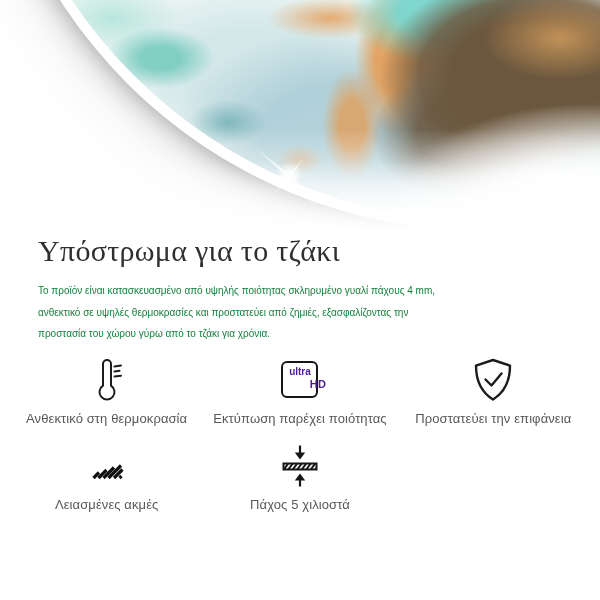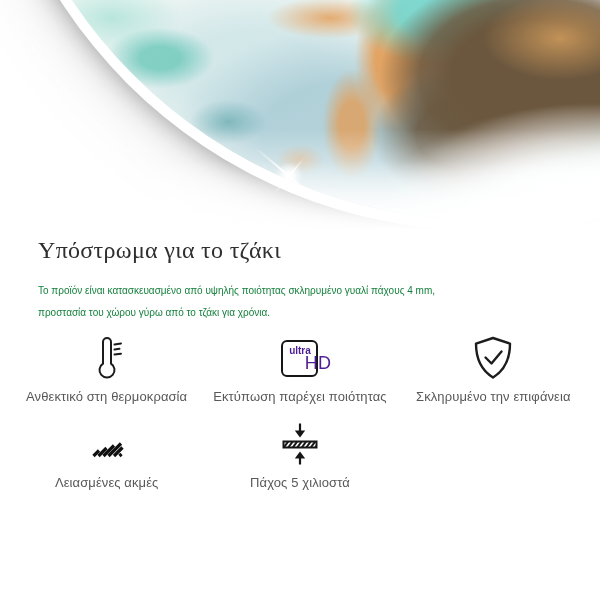--- a/index.html
+++ b/index.html
@@ -76,41 +76,41 @@
     position:absolute;inset:0;pointer-events:none;z-index:4;
     background:
       linear-gradient(to bottom, rgba(255,255,255,0) 70%, rgba(255,255,255,.85) 95%, #fff 100%),
       radial-gradient(ellipse 320px 180px at 100% 96%, rgba(255,255,255,.9) 22%, rgba(255,255,255,0) 66%);
   }
   
   .content{padding:0 36px 0 38px;}
   .headline{
     margin-top:4px;
     font-family:"Liberation Serif","DejaVu Serif",serif;
-    font-size:24px;line-height:33px;letter-spacing:.3px;
+    font-size:30px;line-height:33px;letter-spacing:.3px;
     color:#2f2f2f;font-weight:400;
   }
   .desc{margin-top:13px;font-size:10px;line-height:21.6px;color:#15803d;}
   .desc div{white-space:nowrap;}
   
   .features{
     display:grid;grid-template-columns:1fr 1fr 1fr;
     padding:12px 10px 0 10px;row-gap:17px;
   }
   .feature{display:flex;flex-direction:column;align-items:center;}
   .icon-box{height:46px;display:flex;align-items:center;justify-content:center;}
   .feature-label{margin-top:8px;font-size:13px;color:#585858;letter-spacing:.1px;}
   svg{display:block;}
   .uhd{
     width:33px;height:33px;border:2.5px solid #161616;border-radius:6px;
     display:flex;flex-direction:column;align-items:center;justify-content:center;
     color:#4c1d95;
   }
   .uhd .t1{font-size:10px;font-weight:700;line-height:10px;}
-  .uhd .t2{font-size:18px;font-weight:400;line-height:15px;letter-spacing:.3px;margin-left:36px;}
+  .uhd .t2{font-size:11px;font-weight:700;line-height:15px;letter-spacing:.3px;margin-left:36px;}
 </style>
 </head>
 <body>
 
 <div class="hero">
   <div class="glass-bevel"></div>
   <div class="glass-art">
     <div class="art-paint"></div>
   </div>
   <div class="sparkle">
@@ -120,20 +120,21 @@
   </div>
   <div class="hero-fade"></div>
 </div>
 
 <div class="content">
   <div class="headline">
     <div>Υπόστρωμα για το τζάκι</div>
   </div>
   <div class="desc">
     <div>Το προϊόν είναι κατασκευασμένο από υψηλής ποιότητας σκληρυμένο γυαλί πάχους 4 mm,</div>
+    <div>ανθεκτικό σε υψηλές θερμοκρασίες και προστατεύει από ζημιές, εξασφαλίζοντας την</div>
     <div>προστασία του χώρου γύρω από το τζάκι για χρόνια.</div>
   </div>
 </div>
 
 <div class="features">
 
   <div class="feature">
     <div class="icon-box">
       <svg width="40" height="44" viewBox="0 0 40 44" fill="none" stroke="#1c1c1c" stroke-width="2">
         <path d="M16 6 A4 4 0 0 1 24 6 L24 27.7 A7.5 7.5 0 1 1 16 27.7 Z"></path>
@@ -155,21 +156,21 @@
     <div class="feature-label">Εκτύπωση παρέχει ποιότητας</div>
   </div>
 
   <div class="feature">
     <div class="icon-box">
       <svg width="46" height="46" viewBox="0 0 46 46" fill="none" stroke="#1c1c1c" stroke-width="2.4" stroke-linejoin="round">
         <path d="M23 3 L40 8.6 C40 23 34.5 35.5 23 42.5 C11.5 35.5 6 23 6 8.6 Z"></path>
         <polyline points="15.5,22.5 21.5,28.5 31.5,16.5" stroke-linecap="round"></polyline>
       </svg>
     </div>
-    <div class="feature-label">Σκληρυμένο την επιφάνεια</div>
+    <div class="feature-label">Προστατεύει την επιφάνεια</div>
   </div>
 
 
   <div class="feature">
     <div class="icon-box">
       <svg width="40" height="40" viewBox="0 0 40 40" stroke="#111111" stroke-width="3.2" fill="none">
         <path d="M6.5 32 L12 26.5"></path>
         <path d="M11.5 32 L19.5 24"></path>
         <path d="M16.5 32 L27 21.5"></path>
         <path d="M21.5 32 L34 19.5"></path>

